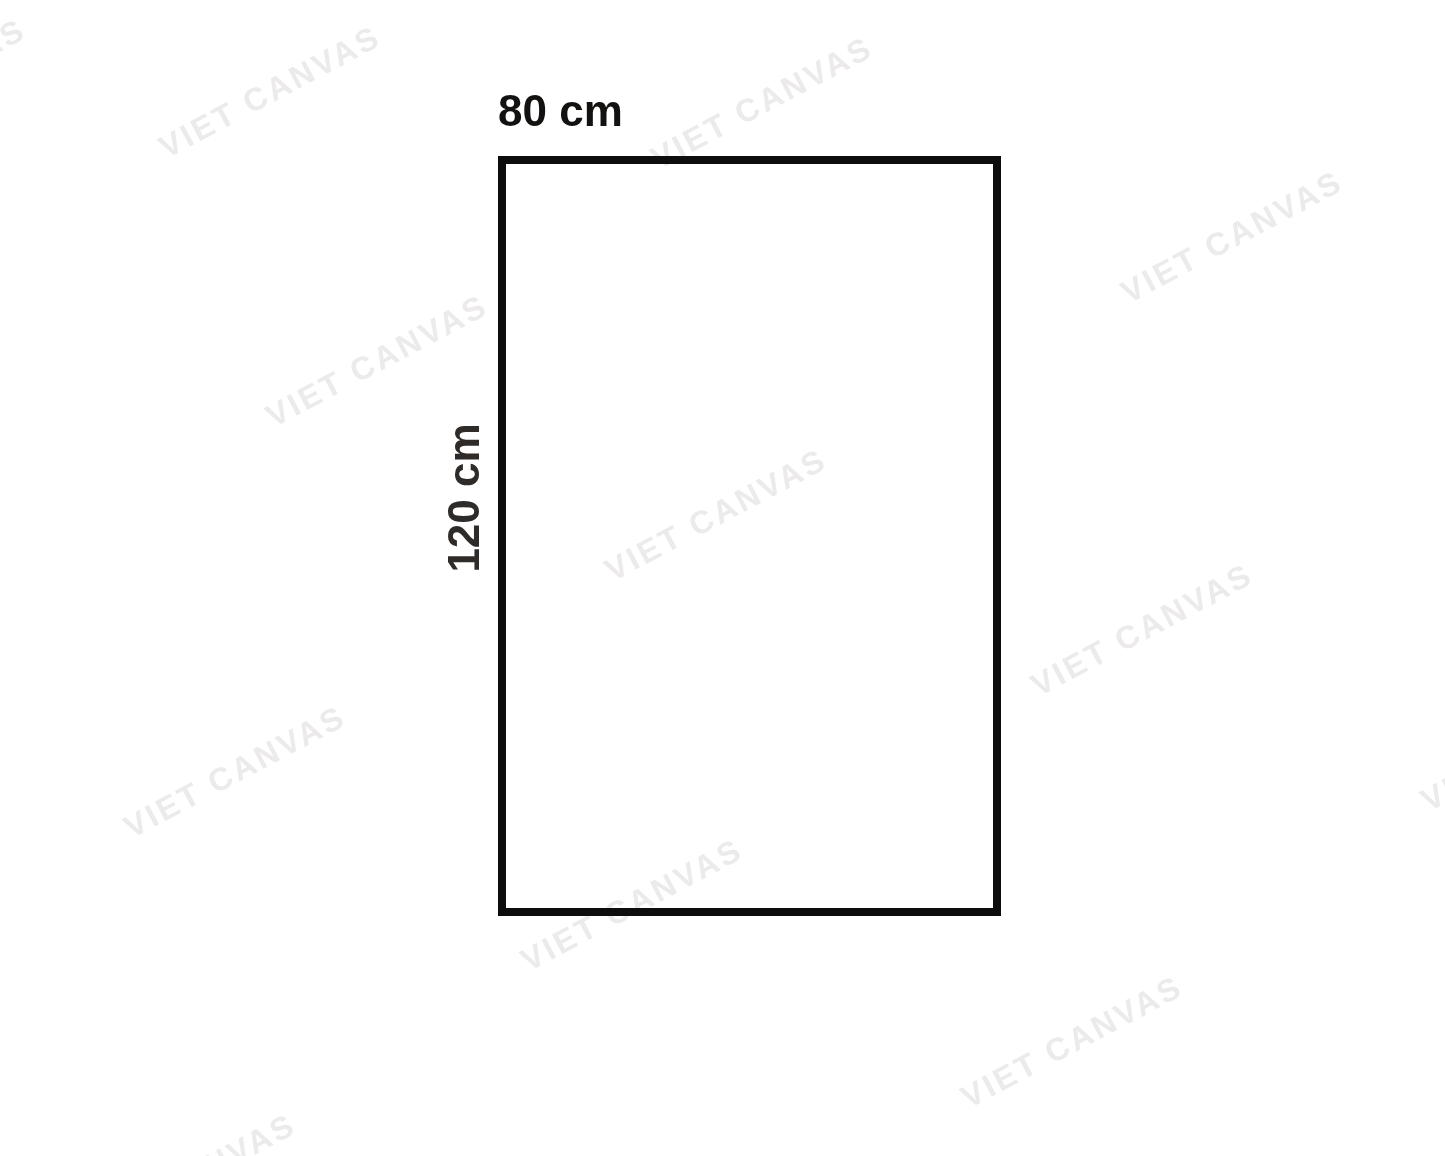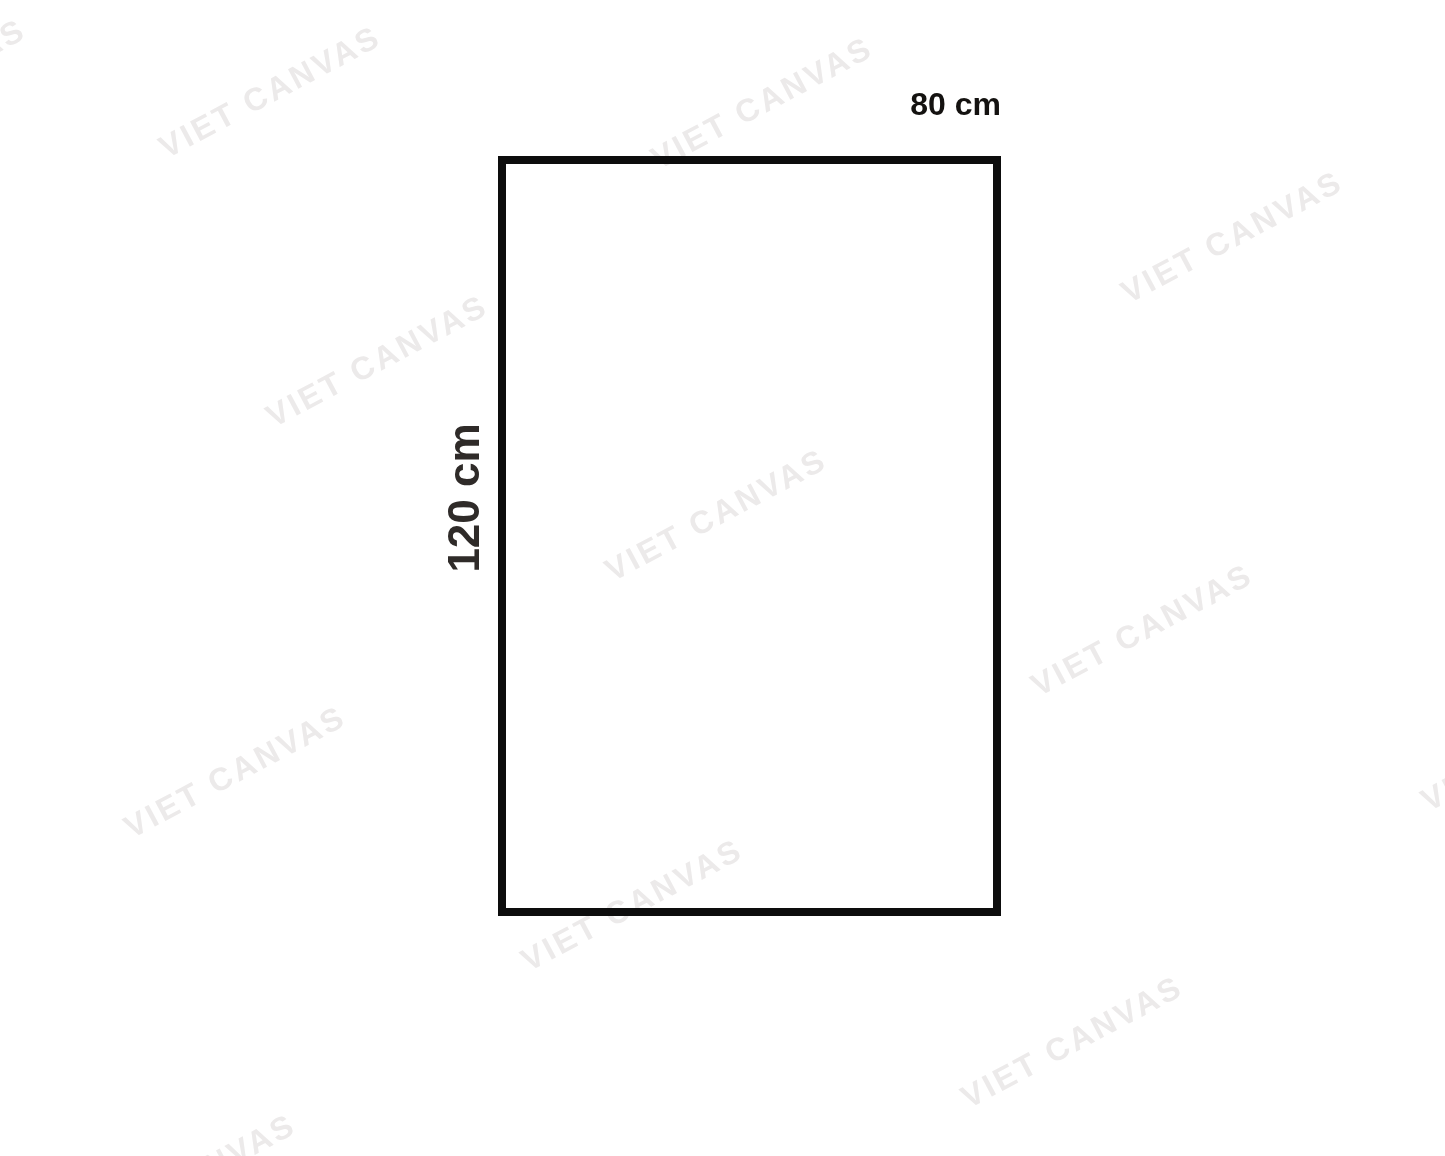--- a/index.html
+++ b/index.html
@@ -40,22 +40,22 @@
     border: 8px solid var(--outline, #0d0d0d);
     background: transparent;
     z-index: 2;
   }
   
   #width-label {
     position: absolute;
     left: 498px;
     top: 86px;
     width: 503px;
-    text-align: right;
-    font-size: 32px;
+    text-align: left;
+    font-size: 44px;
     font-weight: bold;
     color: var(--w-label, #141210);
     z-index: 3;
   }
   #height-label {
     position: absolute;
     left: 464px;
     top: 498px;
     transform: translate(-50%, -50%) rotate(-90deg);
     transform-origin: center center;

